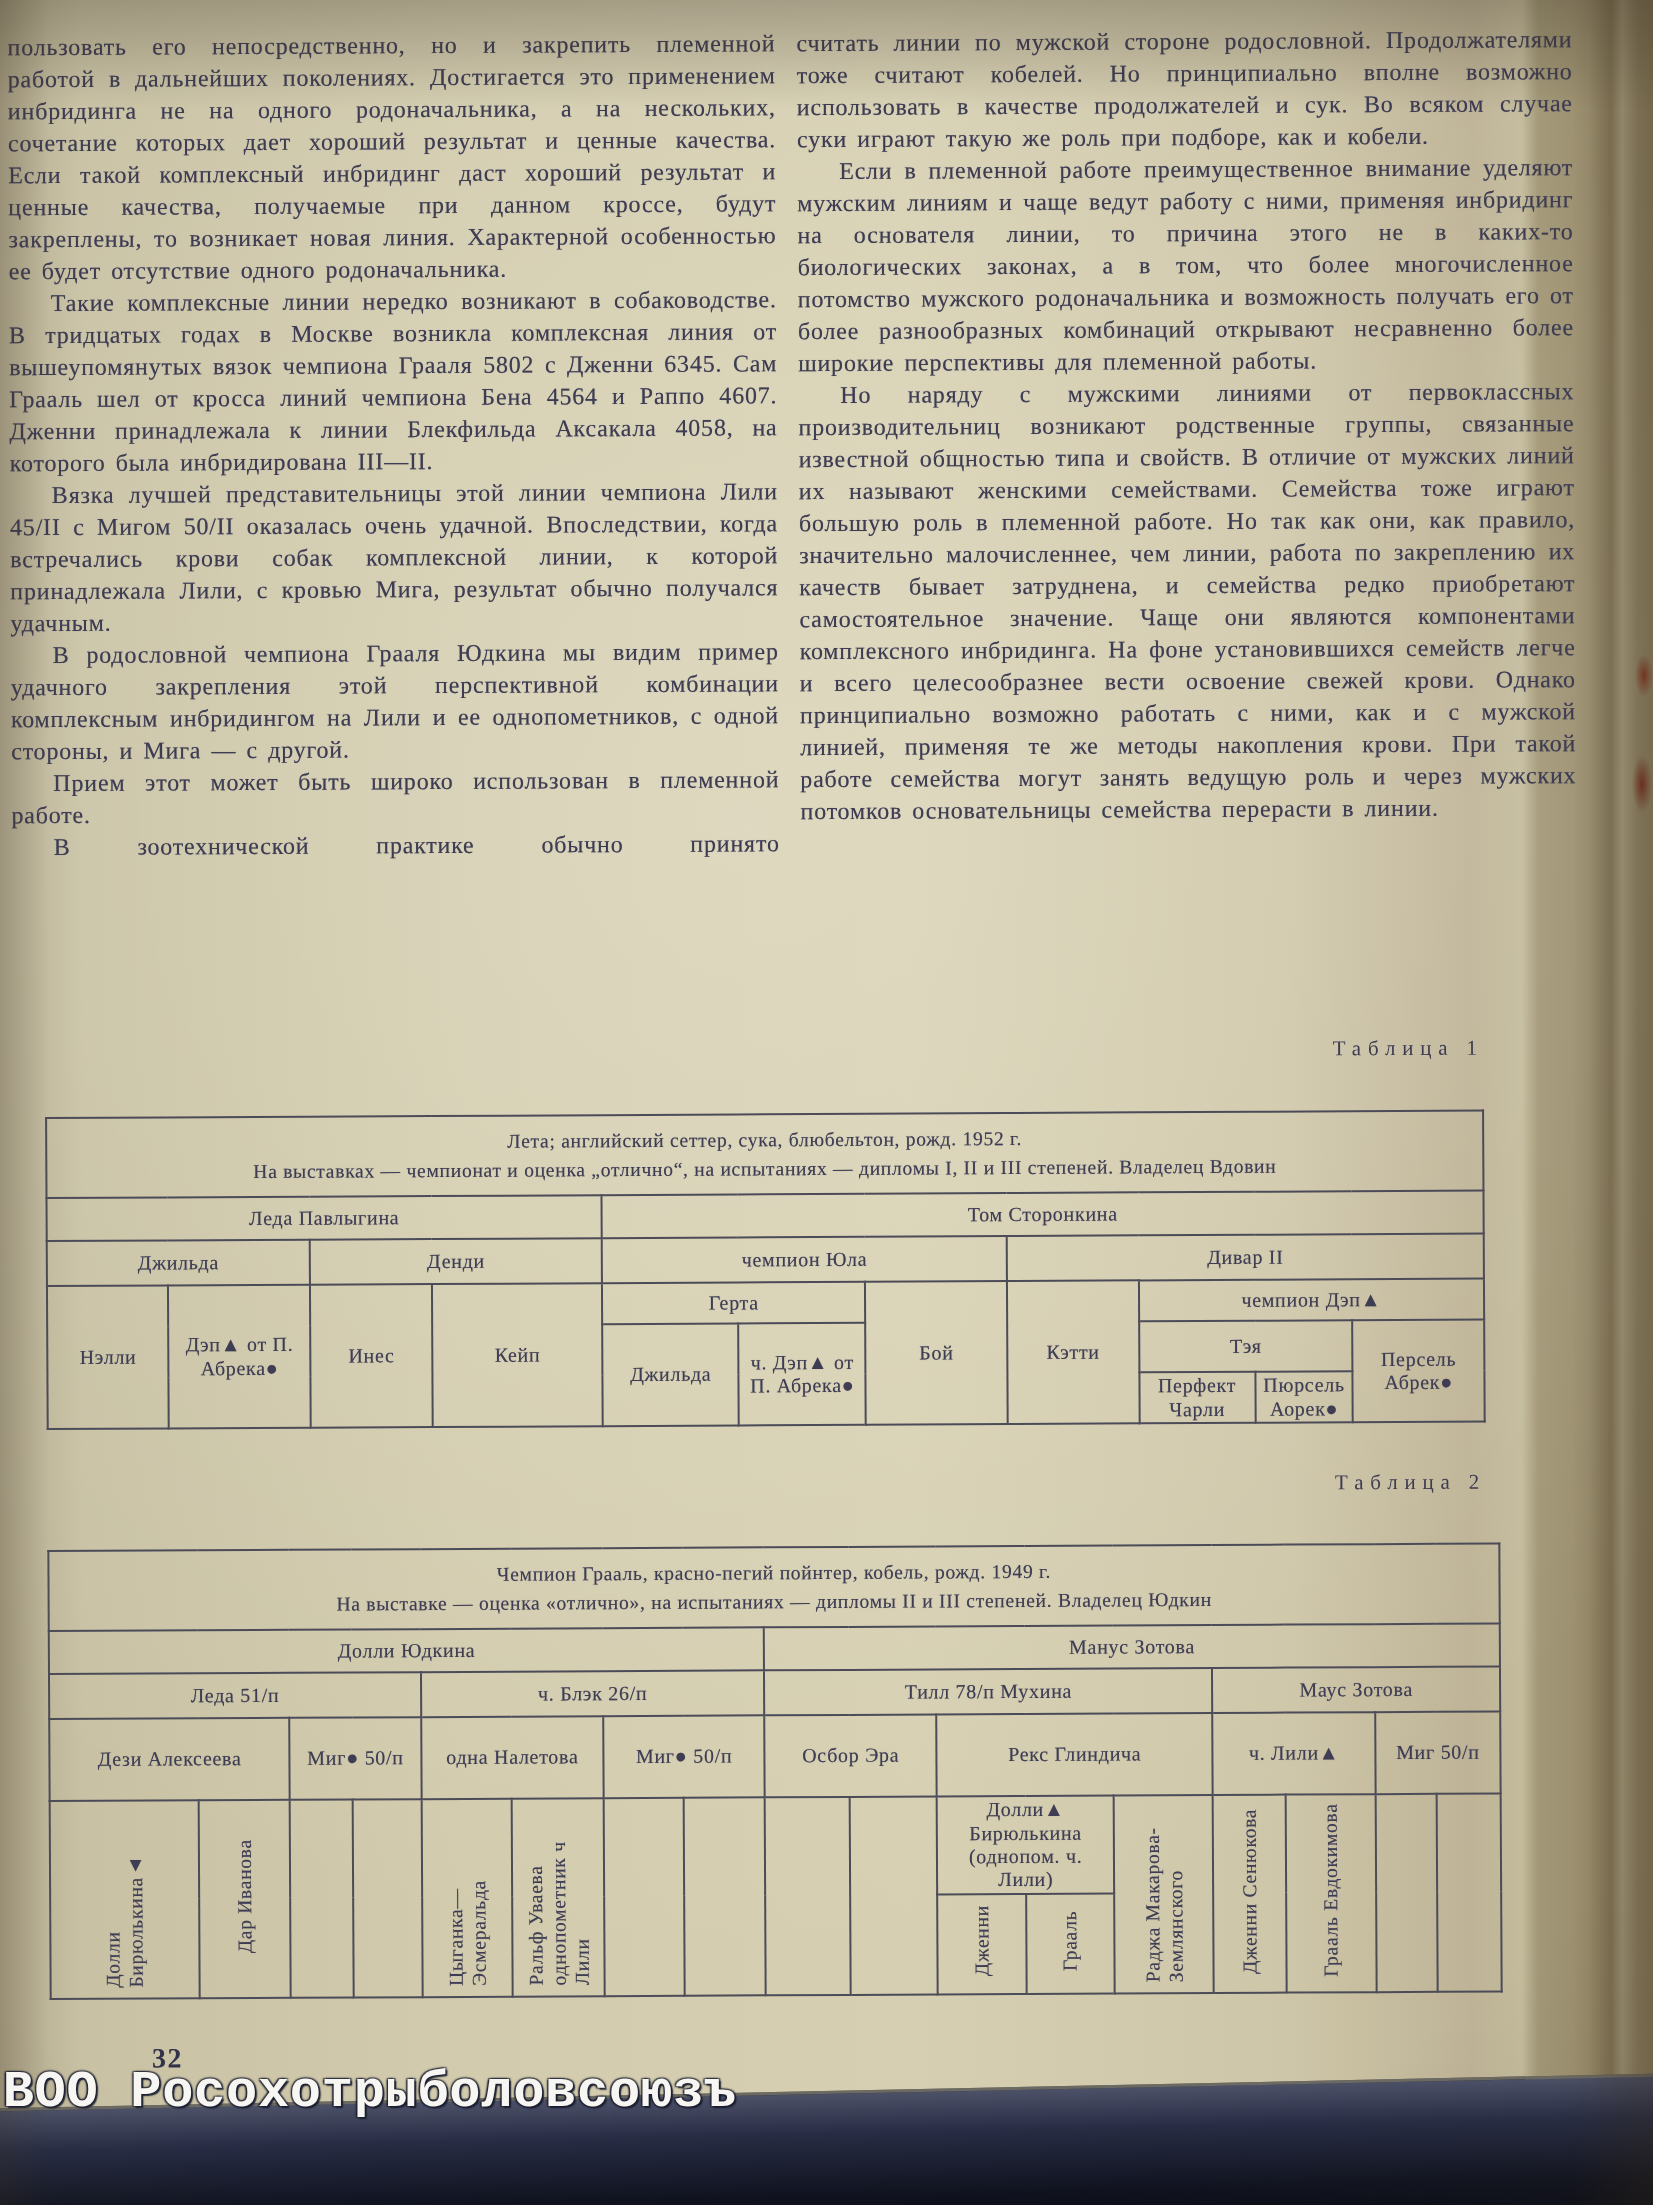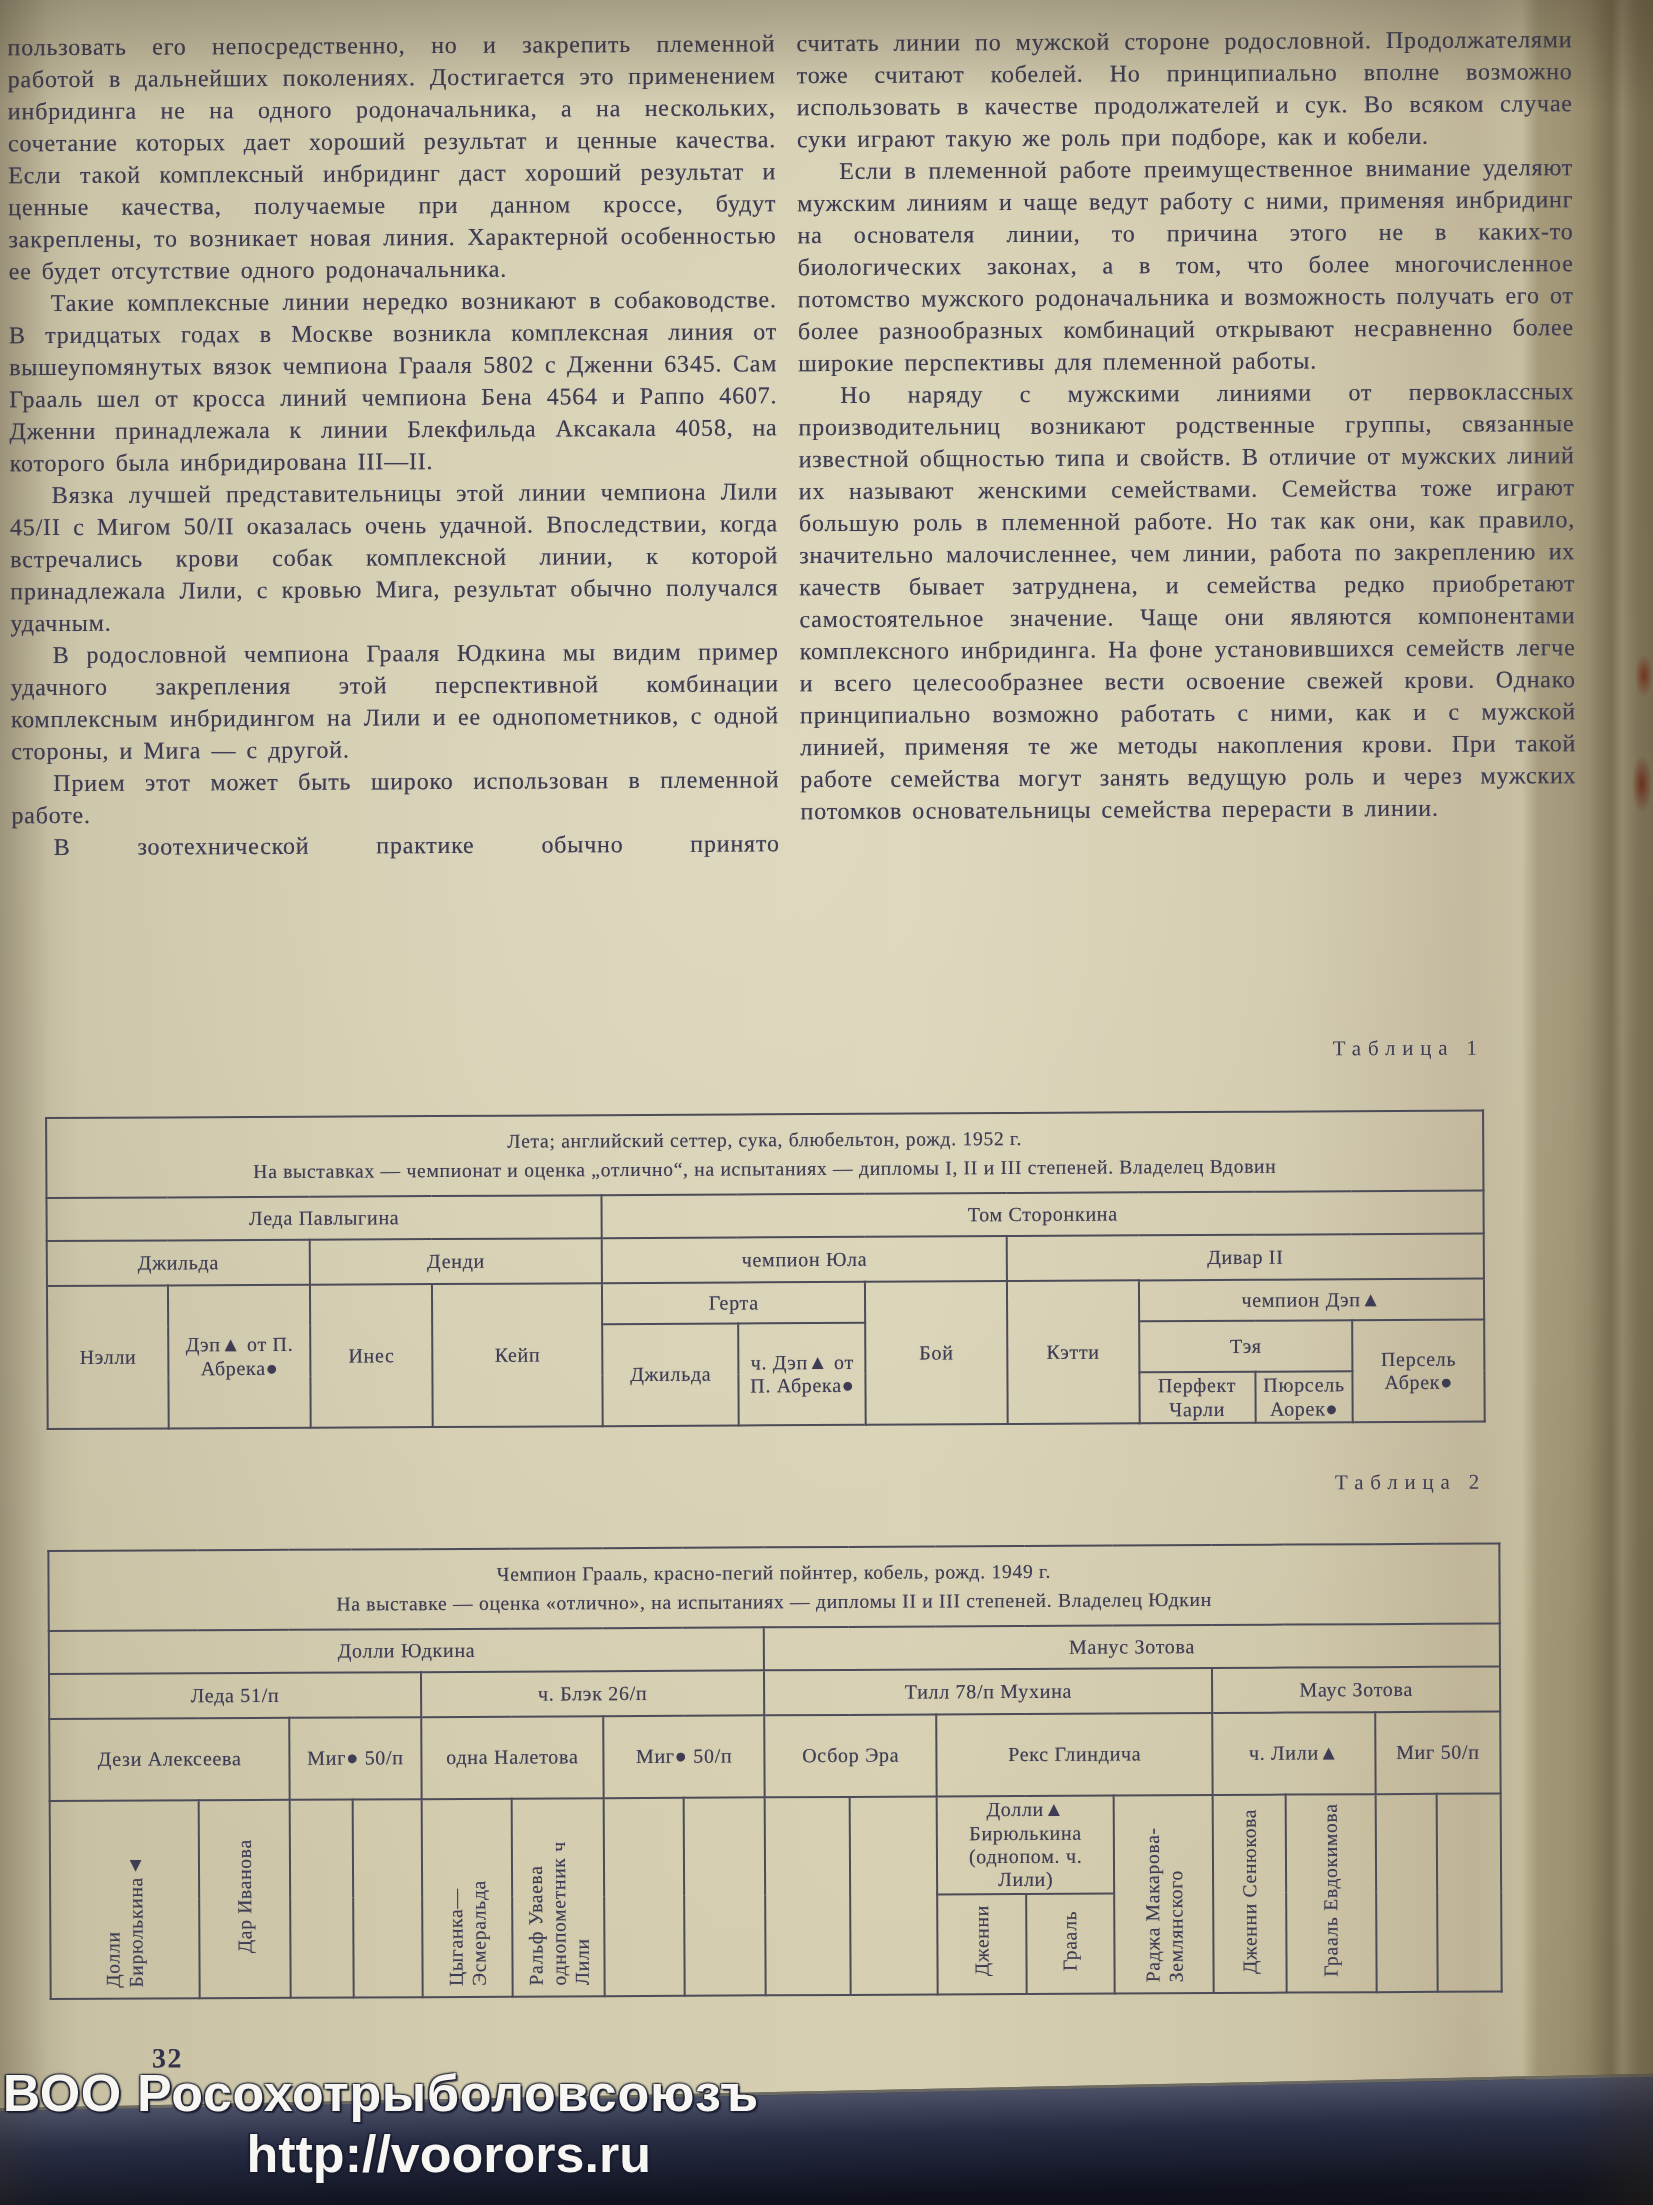--- a/index.html
+++ b/index.html
@@ -53,21 +53,21 @@
         transform:rotate(-1.2deg);
         border-top:3.4px solid rgba(226,219,192,0.45);
         background:linear-gradient(180deg,#4c5168 0%,#272c44 30%,#10131f 75%,#0a0c15 100%);}
   .vig{position:absolute;inset:0;z-index:5;pointer-events:none;
        background:
          radial-gradient(150% 128% at 44% 36%, rgba(255,255,255,0) 52%, rgba(72,60,38,0.18) 75%, rgba(44,35,20,0.45) 100%),
          linear-gradient(180deg, rgba(58,49,33,0.32) 0%, rgba(0,0,0,0) 5%),
          linear-gradient(270deg, rgba(50,38,22,0.30) 0%, rgba(0,0,0,0) 5%),
          linear-gradient(90deg, rgba(58,49,33,0.22) 0%, rgba(0,0,0,0) 3%);}
   .watermark{position:absolute;left:2.7px;top:2063px;z-index:6;
-             font-family:Liberation Sans, sans-serif;font-weight:bold;
+             font-family:Liberation Mono, monospace;font-weight:bold;
              color:#f7f6f2;
              text-shadow:2px 2px 1.4px rgba(24,28,46,.95),-1.4px -1.4px 1.4px rgba(24,28,46,.75),
                          1.4px -1.4px 1.4px rgba(24,28,46,.75),-1.4px 1.4px 1.4px rgba(24,28,46,.75);}
   .wm1{font-size:52px;letter-spacing:0.7px;}
   .wm2{font-size:52px;width:892px;text-align:center;margin-top:1.4px;}
 </style>
 </head>
 <body>
 
 <div class="photo">
@@ -225,16 +225,15 @@
     <div class="fold"></div>
     <div class="stain s1"></div>
     <div class="stain s2"></div>
   </div>
 
   <div class="desk"></div>
   <div class="vig"></div>
 
   <div class="watermark">
     <div class="wm1">ВОО Росохотрыболовсоюзъ</div>
-    <div class="wm2">http://voorors.ru</div>
   </div>
 </div>
 
 
 </body></html>

